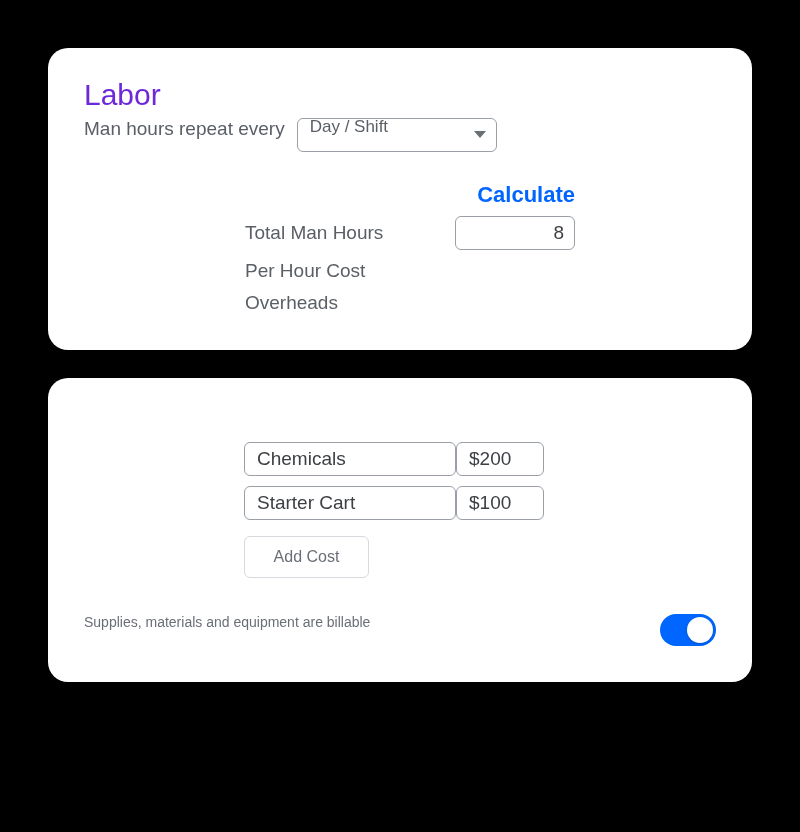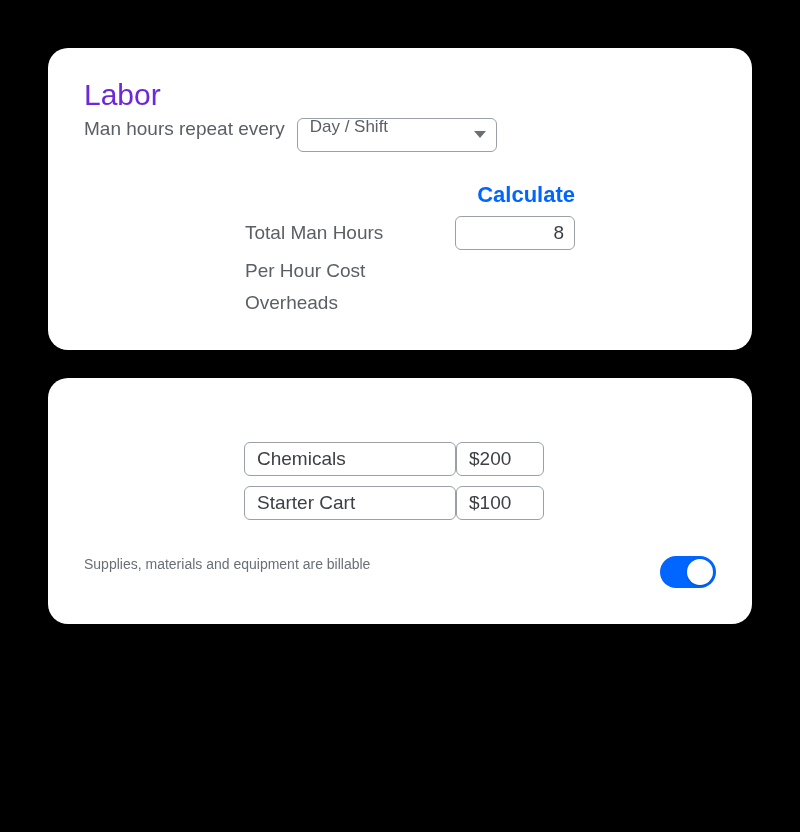--- a/index.html
+++ b/index.html
@@ -205,20 +205,21 @@
 
   <div class="supplies-grid">
     <div class="supply-row">
       <input class="supply-name-input" value="Chemicals" style="">
       <input class="supply-cost-input" value="$200" style="">
     </div>
     <div class="supply-row">
       <input class="supply-name-input" value="Starter Cart" style="">
       <input class="supply-cost-input" value="$100" style="">
     </div>
+    <button class="add-cost-btn">Add Cost</button>
   </div>
 
   <div class="billable-row">
     <span class="billable-label">Supplies, materials and equipment are billable</span>
     <div class="toggle">
       <div class="toggle-knob"></div>
     </div>
   </div>
 </div>
 

